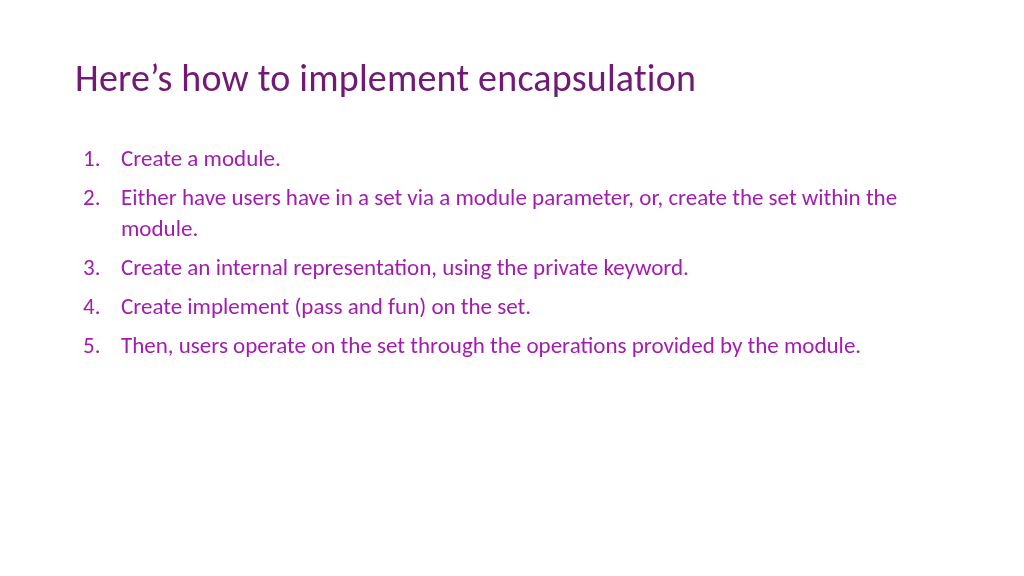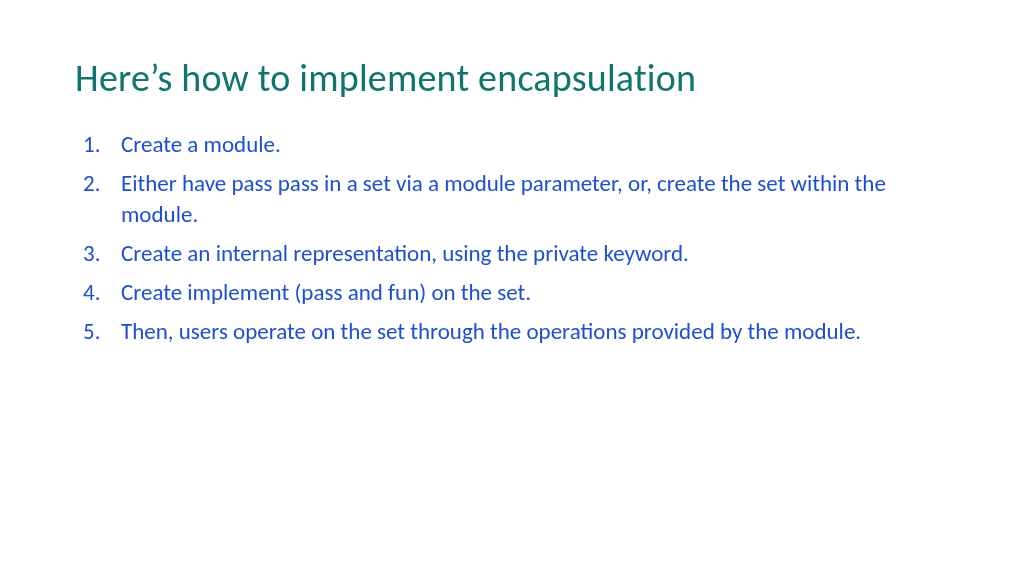--- a/index.html
+++ b/index.html
@@ -8,50 +8,50 @@
       height: 576px;
       background: #ffffff;
       font-family: Calibri, 'Segoe UI', Arial, sans-serif;
       color: #1a1a1a;
       padding: 55px 75px 40px 75px;
       overflow: hidden;
     }
     .title {
       font-size: 38px;
       font-weight: 400;
-      color: #0f766e;
-      margin-bottom: 28px;
+      color: #701a75;
+      margin-bottom: 42px;
       letter-spacing: 0.2px;
     }
     .list {
       list-style: none;
       counter-reset: item;
       padding-left: 8px;
     }
     .list-item {
       counter-increment: item;
       font-size: 23px;
       line-height: 1.35;
-      color: #1d4ed8;
+      color: #a21caf;
       margin-bottom: 8px;
       padding-left: 38px;
       position: relative;
     }
     .list-item::before {
       content: counter(item) ".";
       position: absolute;
       left: 0;
       top: 0;
     }
     .bold { font-weight: 400; }
   </style>
 </head>
 <body>
 
 <h1 class="title">Here’s how to implement encapsulation</h1>
 
 <ol class="list">
   <li class="list-item">Create a module.</li>
-  <li class="list-item">Either have pass pass in a set via a module parameter, or, create the set within the module.</li>
+  <li class="list-item">Either have users have in a set via a module parameter, or, create the set within the module.</li>
   <li class="list-item"><span>Create an internal representation, using the </span><span class="bold">private</span><span> keyword.</span></li>
   <li class="list-item"><span>Create implement (</span><span class="bold">pass</span><span> and </span><span class="bold">fun</span><span>) on the set.</span></li>
   <li class="list-item">Then, users operate on the set through the operations provided by the module.</li>
 </ol>
 
 </body></html>

